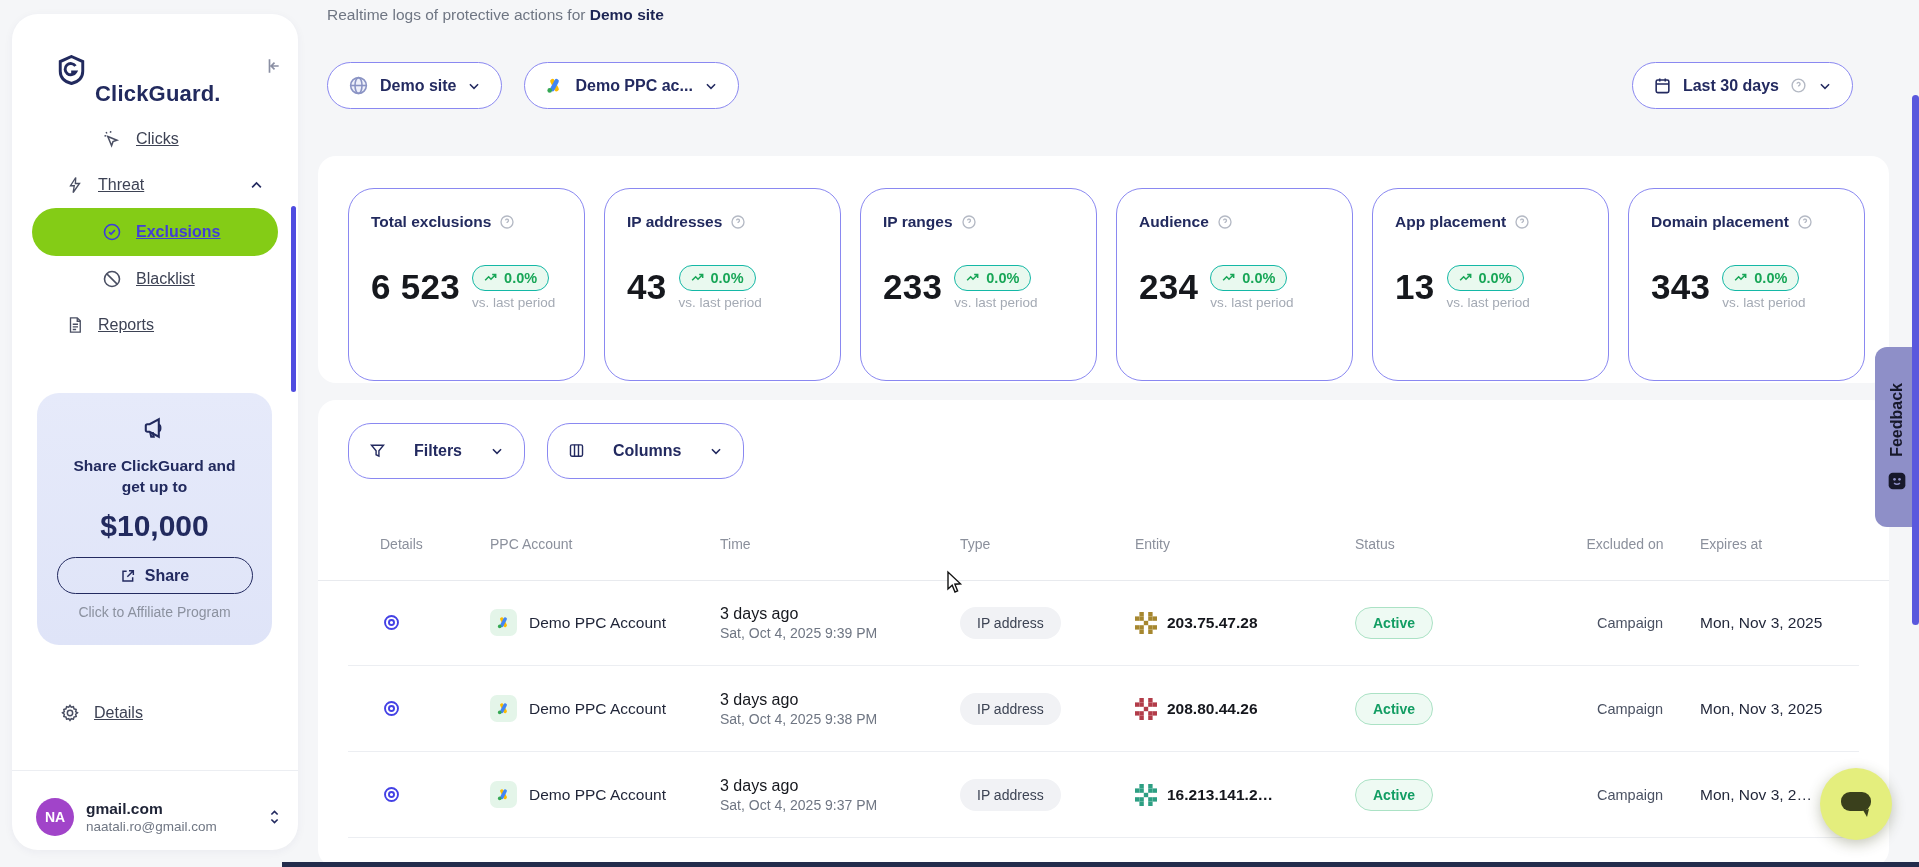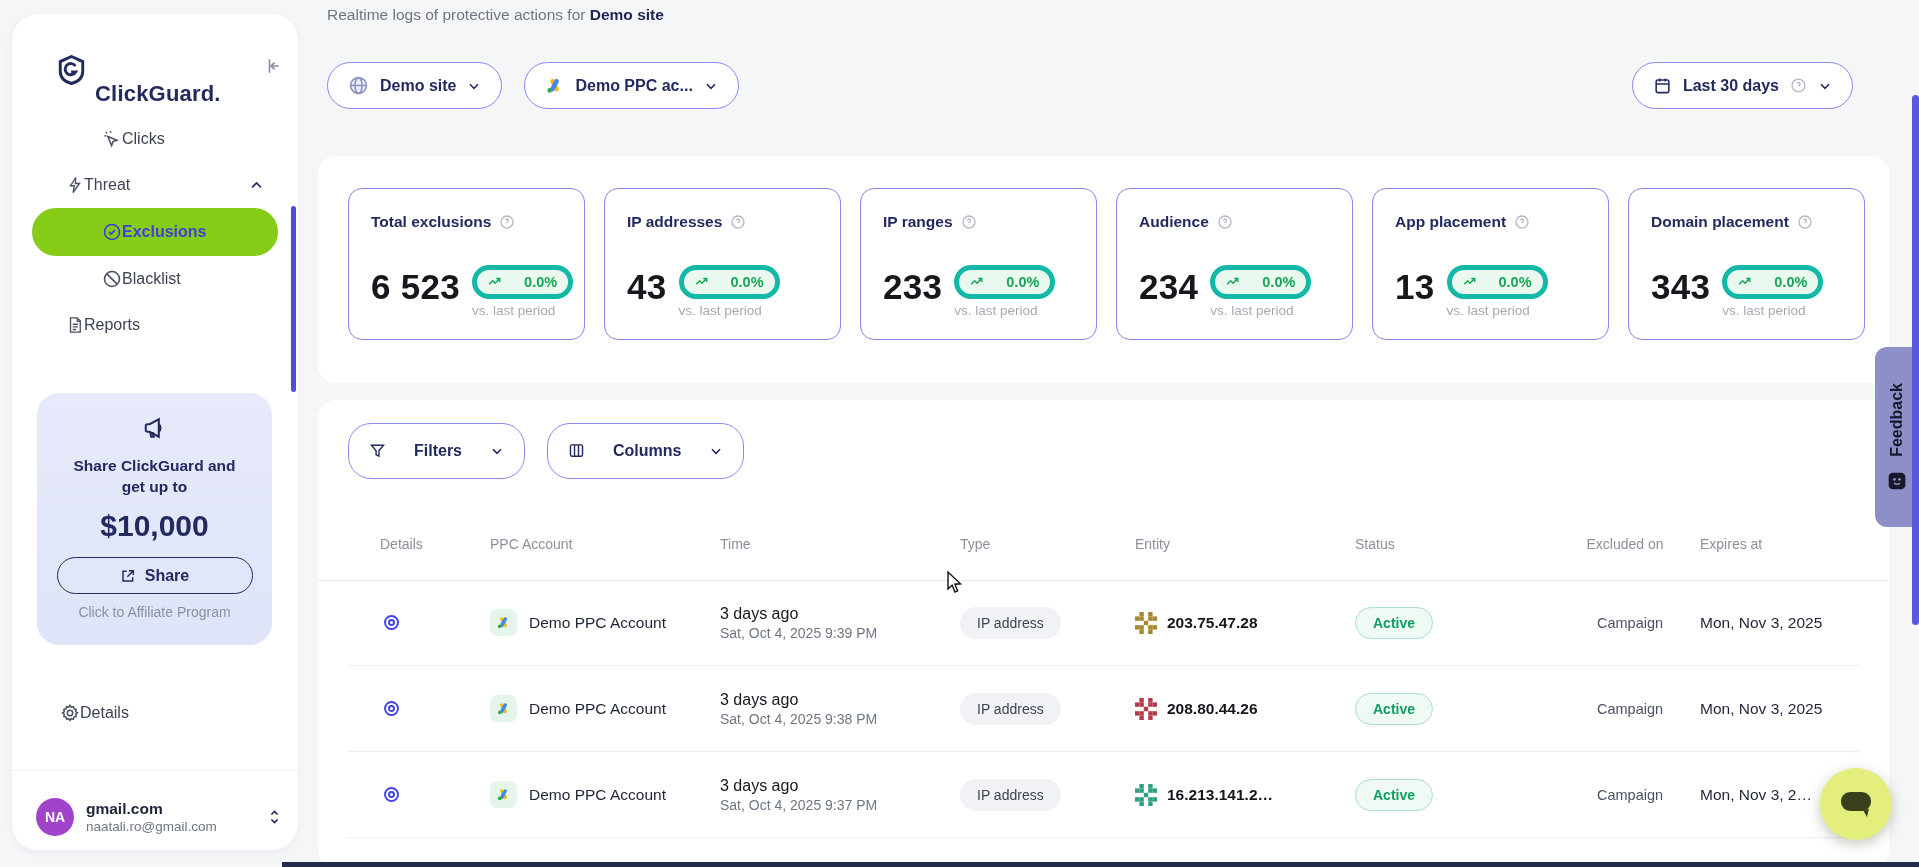--- a/index.html
+++ b/index.html
@@ -12,21 +12,21 @@
 
   
   .sidebar { position:absolute; left:12px; top:14px; width:286px; height:836px;
     background:#ffffff; border-radius:26px; box-shadow:0 2px 10px rgba(30,35,90,.05); }
   .side-scroll { position:absolute; right:2px; top:192px; width:5px; height:186px; border-radius:3px; background:#4f4ce0; }
   .logo-row { position:absolute; left:46px; top:38px; right:20px; height:36px; display:flex; align-items:center; gap:10px; }
   .logo-text { font-size:22px; font-weight:700; color:#222a5e; letter-spacing:.2px;margin-top:47px; }
   .collapse-btn { position:absolute; right:16px; top:42px; color:#8a8fa3; cursor:pointer; }
 
   .menu { position:absolute; left:20px; right:20px; top:102px; }
-  .menu-item { display:flex; align-items:center; height:46px; color:#3d4254; font-size:16px; cursor:pointer; }
+  .menu-item { display:flex; align-items:center; height:46px; gap:14px; color:#3d4254; font-size:16px; cursor:pointer;text-decoration:underline; }
   .menu-item.lvl0 { padding-left:34px; }
   .menu-item.sub  { padding-left:70px; }
   .menu-item .mi-icon { color:#4a4f63; }
   .menu-item.active { background:#84cc16; border-radius:24px; color:#423fd6; font-weight:600; height:48px; }
   .menu-item.active .mi-icon { color:#3c3ae0; }
   .menu-item .chev { margin-left:auto; margin-right:14px; color:#232a60; }
 
   .promo { position:absolute; left:25px; right:26px; top:379px; height:252px; border-radius:22px;
     background:linear-gradient(180deg,#e6eafa 0%, #dfe4f8 100%); text-align:center; padding-top:22px; }
   .promo-title { margin-top:10px; color:#222a5e; font-size:15.5px; font-weight:600; line-height:21px; }
@@ -50,25 +50,25 @@
   .subtitle b { color:#1d2554; font-weight:700; }
   .selects { position:absolute; left:327px; top:62px; display:flex; gap:22px; }
   .pill-select { display:inline-flex; align-items:center; gap:11px; height:47px; padding:0 20px;
     border:1.5px solid #8a88f1; border-radius:24px; background:#fff; color:#232a60;
     font-size:16px; font-weight:600; cursor:pointer; }
   .date-select { position:absolute; right:66px; top:62px; }
 
   
   .stats-card { position:absolute; left:318px; top:156px; width:1571px; height:227px; background:#fff; border-radius:18px; }
   .stats-grid { position:absolute; left:30px; top:32px; display:flex; gap:19px; }
-  .stat { width:237px; height:152px; border:1.5px solid #8a88f1; border-radius:14px; background:#fff; padding:24px 0 0 22px; }
+  .stat { width:237px; height:193px; border:1.5px solid #8a88f1; border-radius:26px; background:#fff; padding:24px 0 0 22px; }
   .stat-label { display:flex; align-items:center; gap:8px; color:#222a5e; font-size:15.5px; font-weight:600; }
   .stat-bottom { display:flex; align-items:flex-start; gap:12px; margin-top:34px; }
   .stat-value { font-size:35px; font-weight:700; color:#16181d; letter-spacing:.3px; line-height:44px; }
-  .badge-up { display:inline-flex; align-items:center; gap:22px; background:#e9f9ef; border:5px solid #14b8a6;
+  .badge-up { display:inline-flex; align-items:center; gap:6px; background:#e9f9ef; border:1px solid #14b8a6;
     border-radius:999px; padding:4px 11px; color:#18a657; font-size:14.5px; font-weight:700; }
   .stat-sub { color:#a4aab4; font-size:13.5px; margin-top:4px; }
 
   
   .table-card { position:absolute; left:318px; top:400px; width:1571px; height:467px; background:#fff; border-radius:18px; overflow:hidden; }
   .toolbar { position:absolute; left:30px; right:50px; top:28px; height:45px; display:flex; align-items:center; }
   .tool-pill { display:inline-flex; align-items:center; gap:28px; height:56px; padding:0 20px; margin-right:22px;
     border:1.5px solid #8a88f1; border-radius:23px; background:#fff; color:#232a60; font-size:16px; font-weight:600; cursor:pointer; }
   .toolbar-right { margin-left:auto; display:flex; align-items:center; gap:26px; }
   .export-btn { display:inline-flex; align-items:center; gap:10px; height:42px; padding:0 22px;

